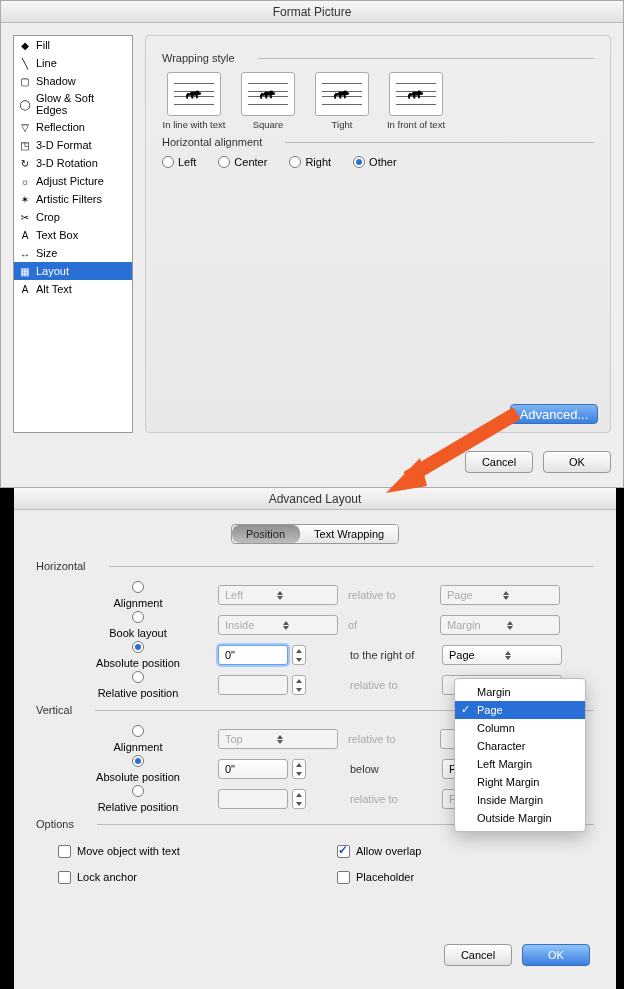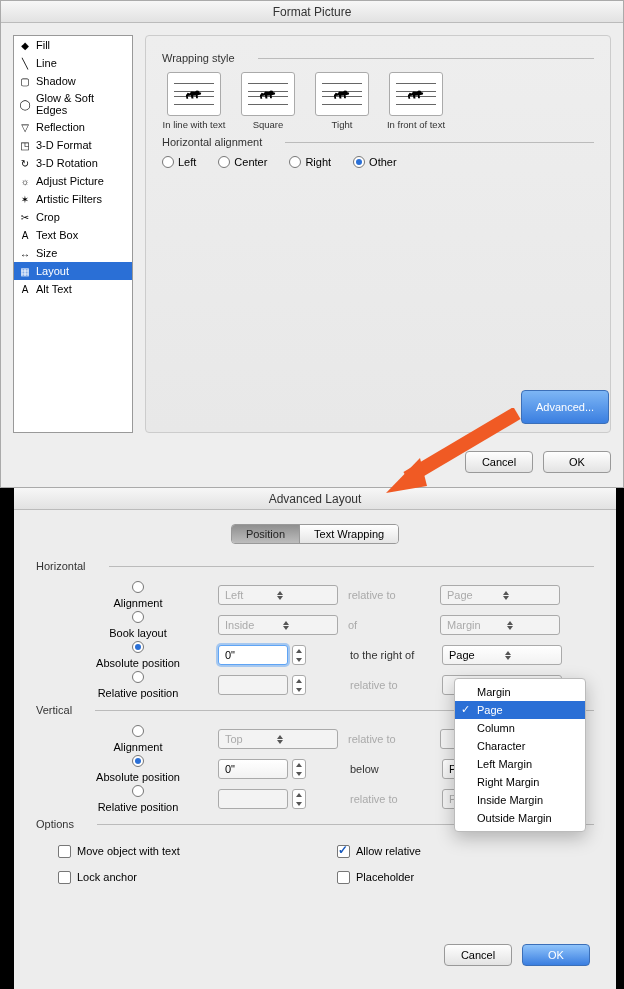--- a/index.html
+++ b/index.html
@@ -23,38 +23,38 @@
   .wraplabel { font-size: 9.5px; line-height: 1.1; color:#333; }
   .dogshape { width:18px; height:12px; background:#000; clip-path: polygon(5% 60%, 15% 40%, 25% 45%, 35% 30%, 55% 32%, 65% 20%, 75% 22%, 80% 35%, 90% 40%, 88% 55%, 70% 60%, 72% 85%, 62% 85%, 60% 62%, 45% 64%, 47% 88%, 36% 88%, 33% 62%, 15% 66%, 18% 90%, 8% 90%); }
   .hlines::before, .hlines::after { content:""; position:absolute; left:6px; right:6px; height:1px; background:#666; }
   .hlines::before { top:10px; } .hlines::after { bottom:10px; }
   .hlines .mid1, .hlines .mid2 { position:absolute; left:6px; right:6px; height:1px; background:#666; }
   .hlines .mid1 { top:18px;} .hlines .mid2 { bottom:18px; }
   .radiorow { display:flex; gap:22px; align-items:center; }
   .radio { display:inline-flex; align-items:center; gap:4px; cursor:pointer; }
   .radio .dot { width:12px; height:12px; border-radius:50%; border:1px solid #777; background:#fff; position:relative; }
   .radio.sel .dot::after { content:""; position:absolute; inset:2px; border-radius:50%; background:#2a6fd6; }
-  .advbtn { position:absolute; right:1px; bottom:8px; width:88px; height:34px; border-radius:4px; border:1px solid #3b6fb8; background:linear-gradient(#7db6f5,#3a7ee0); color:#fff; font-size:11px; cursor:pointer; }
+  .advbtn { position:absolute; right:12px; bottom:8px; width:88px; height:20px; border-radius:4px; border:1px solid #3b6fb8; background:linear-gradient(#7db6f5,#3a7ee0); color:#fff; font-size:13px; cursor:pointer; }
   .dlg1-foot { padding: 6px 12px 14px 0; display:flex; justify-content:flex-end; gap:10px; }
   .btn { width:68px; height:22px; border-radius:4px; border:1px solid #999; background:linear-gradient(#fefefe,#e3e3e3); font-size:11px; cursor:pointer; }
   .btn.primary { border-color:#3b6fb8; background:linear-gradient(#8fc4fb,#3a7ee0); color:#fff; }
   
   
   .arrowwrap { position:relative; height:0; }
   .arrow { position:absolute; left:372px; top:-80px; width:150px; height:90px; pointer-events:none; }
   
   
   .blackwrap { background:#000; padding: 0 8px 12px 0; }
   .dlg2 { background:#ededed;margin-left:14px; }
   .dlg2-body { padding: 14px 22px 18px 22px; position:relative; }
   .tabrow { display:flex; justify-content:center; margin-bottom:16px; }
   .segtab { border:1px solid #999; height:20px; display:flex; border-radius:4px; overflow:hidden; }
   .segtab div { padding: 0 14px; line-height:18px; font-size:11px; background:linear-gradient(#fff,#e5e5e5); cursor:pointer; }
   .segtab div.sel { background:linear-gradient(#8f8f8f,#bdbdbd); color:#222; }
-  .segtab div:first-child { border-right:1px solid #999; }
+  .segtab div:first-child { border-right:1px solid #999;border-radius:8px; }
   .formrow { display:flex; align-items:center; height:30px; padding-left:22px; gap:0; }
   .formrow .radio { width:160px;flex-direction:column; }
   .combo, .numbox { height:20px; border:1px solid #aaa; border-radius:3px; background:linear-gradient(#fff,#f2f2f2); font-size:11px; padding:0 6px; display:flex; align-items:center; justify-content:space-between; }
   .combo { width:120px; }
   .combo::after { content:""; width:10px; height:10px; background:linear-gradient(#9cc4f3,#5c93da); border-radius:2px; clip-path: polygon(15% 0,85% 0,85% 40%,50% 40%,50% 0,50% 0,50% 100%,85% 60%,85% 100%,15% 100%,15% 60%,50% 100%,15% 40%);}
   .combo.simple::after{ clip-path:none; background:none; width:14px; height:14px; position:relative;}
   .combo .arrows { width:14px; display:flex; flex-direction:column; align-items:center; gap:1px;}
   .combo .arrows span{ width:0;height:0;border-left:3px solid transparent;border-right:3px solid transparent;}
   .combo .arrows .up{border-bottom:4px solid #555;} .combo .arrows .dn{border-top:4px solid #555;}
   .combo.disabled, .numbox.disabled { color:#aaa; background:#f3f3f3; }
@@ -407,21 +407,21 @@
               <span>Move object with text</span>
             </div>
           <div class="checkrow">
               <span class="checkbox"></span>
               <span>Lock anchor</span>
             </div>
         </div>
         <div>
           <div class="checkrow">
               <span class="checkbox ck"></span>
-              <span>Allow relative</span>
+              <span>Allow overlap</span>
             </div>
           <div class="checkrow">
               <span class="checkbox"></span>
               <span>Placeholder</span>
             </div>
         </div>
       </div>
 
       <div style="height:50px"></div>
       <div class="dlg2-foot">

